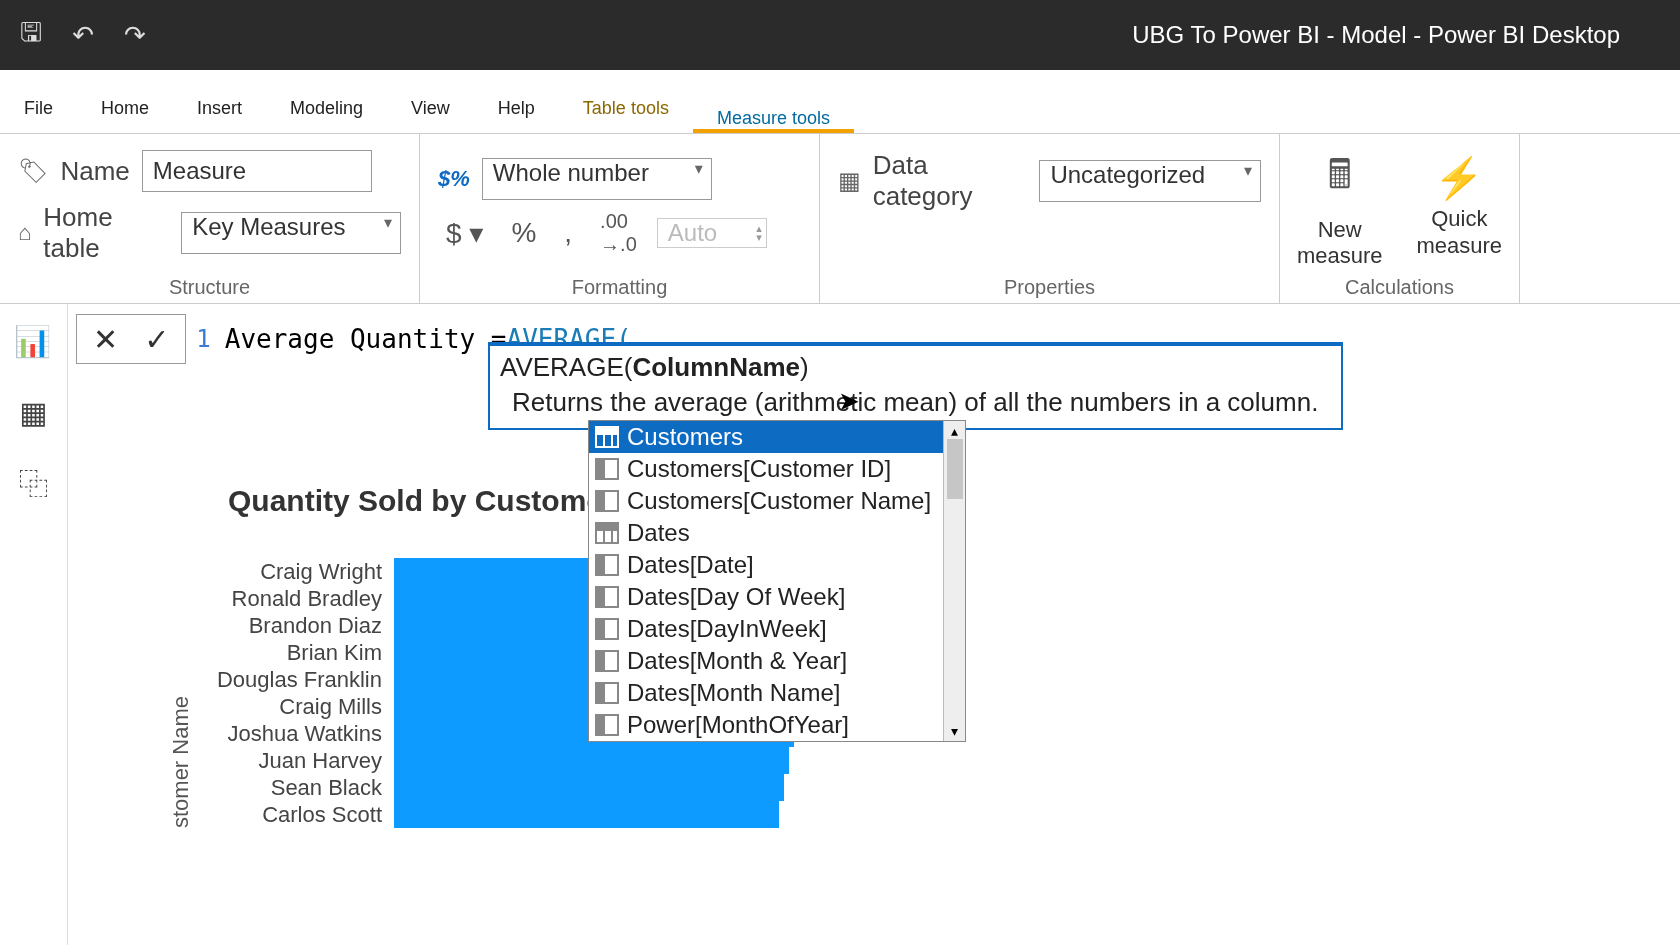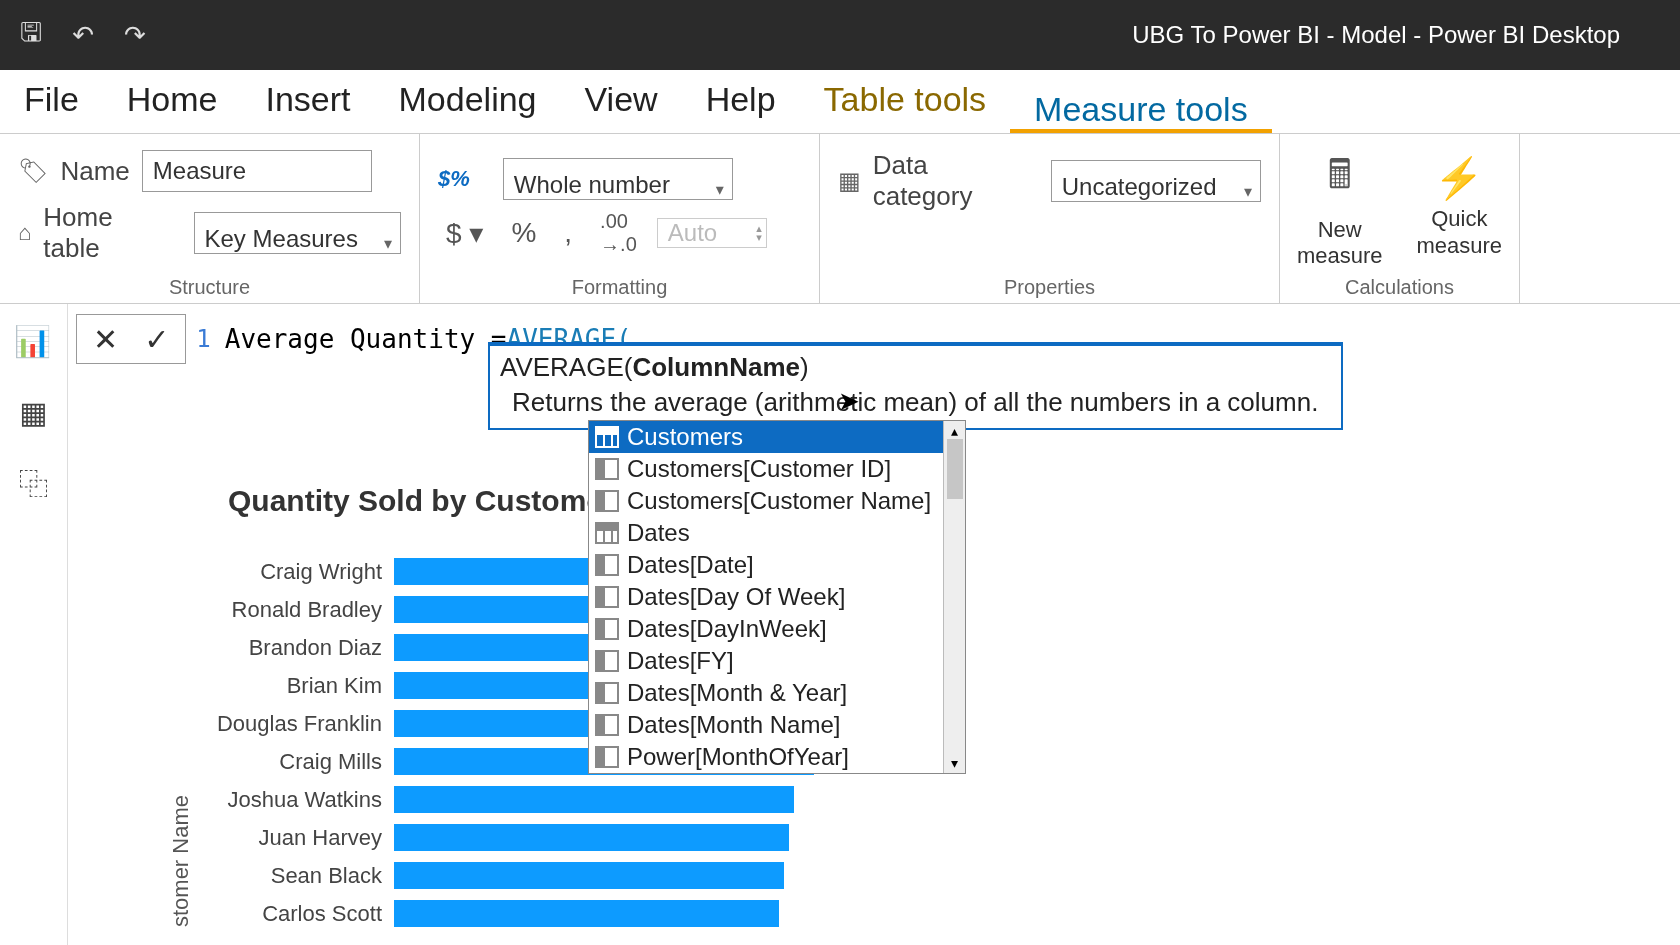--- a/index.html
+++ b/index.html
@@ -4,32 +4,32 @@
 <style>
   * { box-sizing: border-box; margin: 0; padding: 0; }
   body { font-family: "Segoe UI", Arial, sans-serif; background: #fff; width: 1680px; height: 945px; overflow: hidden; }
   
   .titlebar { background: #2b2b2b; height: 70px; display: flex; align-items: center; padding: 0 20px; }
   .title-icons { display: flex; gap: 30px; align-items: center; }
   .title-icon { color: #ddd; font-size: 26px; }
   .app-title { color: #fff; font-size: 24px; margin-left: auto; margin-right: 40px; }
   
   .menubar { height: 64px; display: flex; align-items: flex-end; border-bottom: 1px solid #ccc; }
-  .menu-item { padding: 12px 24px 14px 24px; font-size: 34px; color: #222; cursor: pointer; }
+  .menu-item { padding: 12px 24px 14px 24px; font-size: 18px; color: #222; cursor: pointer; }
   .menu-item.context { color: #8a6800; }
   .menu-item.active { color: #0369a1; border-bottom: 4px solid #f2a100; padding-bottom: 0; }
   
   .ribbon { height: 170px; display: flex; border-bottom: 1px solid #ccc; }
   .ribbon-group { border-right: 1px solid #ccc; display: flex; flex-direction: column; padding: 10px 18px 0 18px; }
   .ribbon-group-body { flex: 1; display: flex; flex-direction: column; gap: 10px; justify-content: center; }
   .ribbon-group-label { text-align: center; font-size: 20px; color: #666; padding: 6px 0 4px 0; }
   .row { display: flex; align-items: center; gap: 12px; }
   .lbl { font-size: 26px; color: #444; }
   .inp { border: 1px solid #999; background: #fff; height: 42px; padding: 0 10px; font-size: 24px; color: #333; }
-  .sel { border: 1px solid #999; background: #fff; height: 42px; padding: 0 28px 0 10px; font-size: 24px; color: #333; position: relative; display: inline-flex; align-items: flex-end; margin-left: 21px; }
+  .sel { border: 1px solid #999; background: #fff; height: 42px; padding: 0 28px 0 10px; font-size: 24px; color: #333; position: relative; display: inline-flex; align-items: flex-start; }
   .sel::after { content: "▾"; position: absolute; right: 8px; font-size: 16px; color: #666; }
   .fmt-btn { font-size: 28px; color: #555; padding: 0 8px; }
   .auto-box { border: 1px solid #ccc; color: #bbb; height: 30px; width: 110px; display: inline-flex; align-items: center; padding: 0 10px; font-size: 24px; position: relative; }
   .auto-box .spin { position: absolute; right: 4px; font-size: 11px; color: #999; line-height: 9px; }
   .big-btn { display: flex; flex-direction: column; align-items: center; gap: 4px; padding: 0 12px; }
   .big-btn .bicon { font-size: 40px; color: #555; }
   .big-btn .btxt { font-size: 22px; color: #333; text-align: center; line-height: 1.2; }
   
   .work-area { display: flex; height: calc(945px - 70px - 64px - 170px); }
   .left-rail { width: 68px; border-right: 1px solid #ddd; display: flex; flex-direction: column; align-items: center; padding-top: 20px; gap: 36px; }
@@ -58,21 +58,21 @@
   .dd-icon.table { border: 2px solid #888; background: linear-gradient(#888, #888) top/100% 7px no-repeat, repeating-linear-gradient(90deg, transparent 0 6px, #888 6px 8px); }
   .dd-item.selected .dd-icon.table { border-color: #fff; background: linear-gradient(#fff, #fff) top/100% 7px no-repeat, repeating-linear-gradient(90deg, transparent 0 6px, #fff 6px 8px); }
   .dd-icon.col { border: 2px solid #888; background: linear-gradient(#888, #888) left/8px 100% no-repeat; }
   .dd-scroll { width: 22px; background: #eee; border-left: 1px solid #bbb; display: flex; flex-direction: column; align-items: center; justify-content: space-between; font-size: 14px; padding: 2px 0; }
   .dd-thumb { width: 16px; height: 60px; background: #c6c6c6; }
   
   .chart-area { position: absolute; left: 100px; top: 180px; width: 900px; }
   .chart-title { font-size: 30px; font-weight: 600; color: #333; margin-bottom: 40px; margin-left: 60px; }
   .chart-body { display: flex; }
   .y-axis-title { writing-mode: vertical-rl; transform: rotate(180deg); font-size: 22px; color: #555; align-self: flex-end; margin-right: 8px; padding-bottom: 30px; }
-  .bars-col { display: flex; flex-direction: column; gap: 11px; }
+  .bars-col { display: flex; flex-direction: column; }
   .bar-row { display: flex; align-items: center; gap: 12px; }
   .bar-label { width: 180px; text-align: right; font-size: 22px; color: #444; }
   .bar { height: 27px; background: #0d9bff; }
   
   .cursor { position: absolute; left: 770px; top: 82px; font-size: 26px; z-index: 200; pointer-events: none; }
 </style>
 </head>
 <body>
 
 <div class="titlebar">
@@ -219,24 +219,20 @@
               <div class="dd-item">
                 <span class="dd-icon col"></span>
                 <span>Dates[Day Of Week]</span>
               </div>
               <div class="dd-item">
                 <span class="dd-icon col"></span>
                 <span>Dates[DayInWeek]</span>
               </div>
               <div class="dd-item">
                 <span class="dd-icon col"></span>
-                <span>Dates[FY]</span>
-              </div>
-              <div class="dd-item">
-                <span class="dd-icon col"></span>
                 <span>Dates[Month &amp; Year]</span>
               </div>
               <div class="dd-item">
                 <span class="dd-icon col"></span>
                 <span>Dates[Month Name]</span>
               </div>
               <div class="dd-item">
                 <span class="dd-icon col"></span>
                 <span>Power[MonthOfYear]</span>
               </div>

